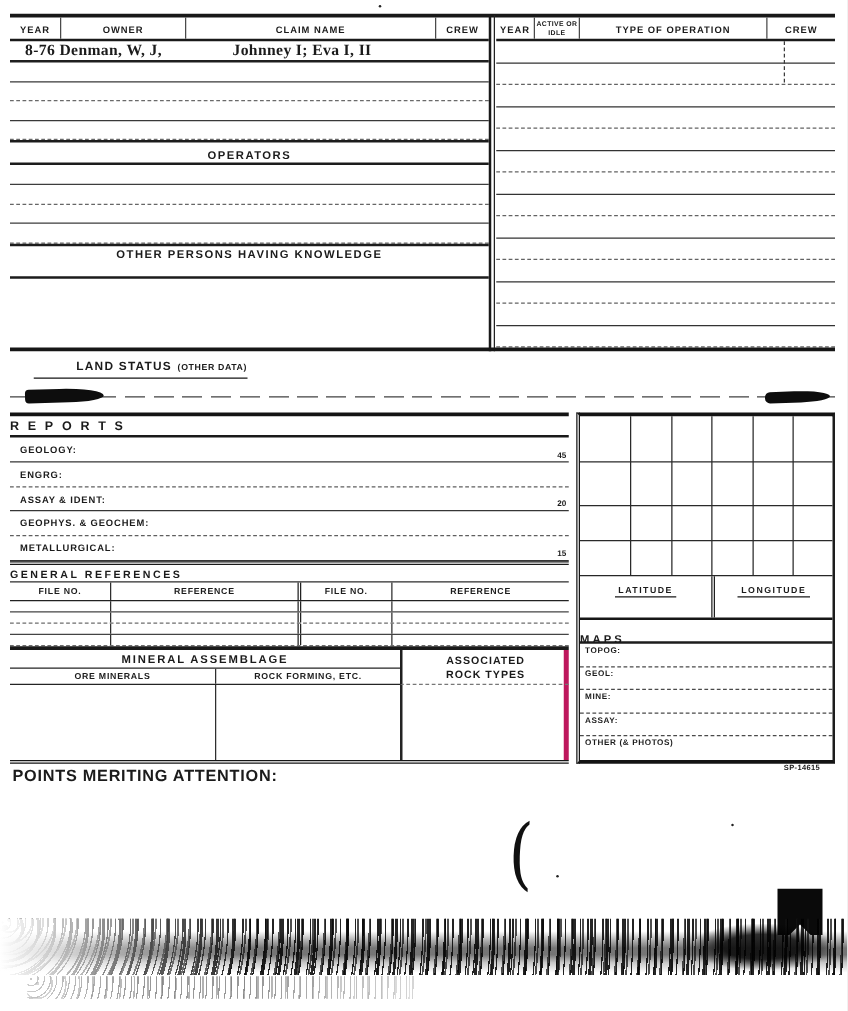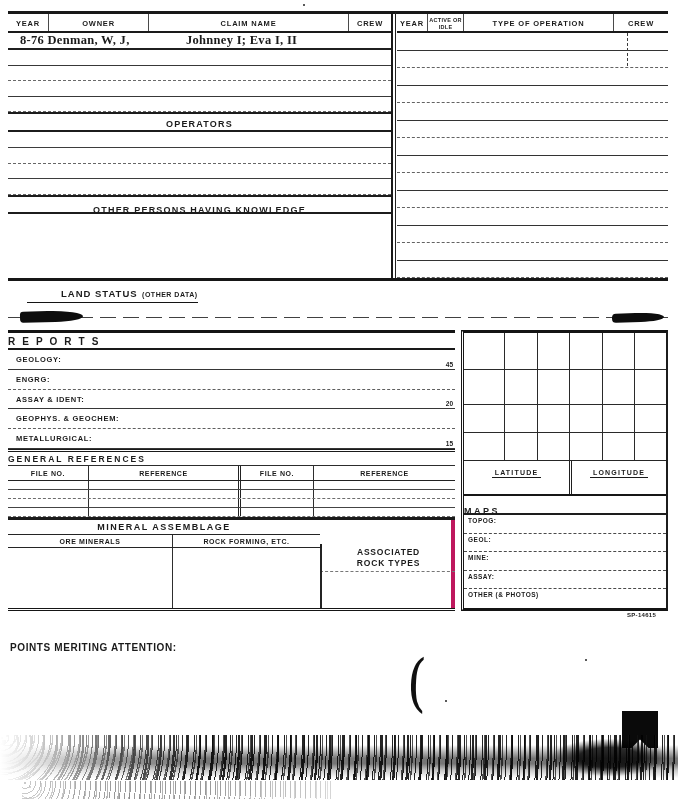--- a/index.html
+++ b/index.html
@@ -23,21 +23,21 @@
   .hc + .hc { border-left:1px solid #4a4a4a; }
   .lt .c1{width:40px}.lt .c2{width:100px}.lt .c3{width:200px}.lt .c4{width:43px}
   .lt-data { position:relative; height:17px; border-bottom:2px solid #1f1f1f;
     font-family:"Liberation Serif", serif; font-weight:bold; font-size:12.5px; letter-spacing:.3px; }
   .lt-data .d1 { position:absolute; left:12px; top:0px; white-space:nowrap; }
   .lt-data .d2 { position:absolute; left:178px; top:0px; white-space:nowrap; }
   .brow { height:15.5px; border-bottom:1px solid #383838; }
   .brow.faded { border-bottom:1px dashed #6a6a6a; }
   .band { height:20px; border-top:2px solid #1c1c1c; border-bottom:2px solid #1c1c1c;
     text-align:center; font-size:9px; font-weight:bold; letter-spacing:1.2px; padding-top:5px; }
-  .band.k { height:19px; padding-top:8px; }
+  .band.k { height:28px; padding-top:1px; }
   .brow2 { height:15.75px; border-bottom:1px solid #3d3d3d; }
   .brow2.faded { border-bottom:1px dashed #666; }
   .blank-big { height:64px; }
 
   
   .rt { left:397px; top:14px; width:271px; }
   .rt-header { display:flex; height:19px; border-bottom:2px solid #1a1a1a; }
   .rt .c1{width:30px}.rt .c2{width:36px; font-size:5.5px; line-height:1.2; padding-top:3px; letter-spacing:.3px;}
   .rt .c3{width:150px}.rt .c4{width:55px}
   .rrow { height:17.5px; border-bottom:1px solid #333; }
@@ -79,26 +79,26 @@
   .gr-heavy { height:3px; background:#1a1a1a; }
 
   
   .mineral { position:relative; height:88px; border-bottom:none; border-right:4px solid #be185d;text-decoration:underline; }
   .ma-title { position:absolute; left:0; top:0; width:312px; height:15px; text-align:center;
     font-size:9px; font-weight:bold; letter-spacing:1.5px; padding-top:2px; border-bottom:1.5px solid #242424; }
   .ma-sub { position:absolute; left:0; top:15px; width:312px; height:13px; display:flex; border-bottom:1.5px solid #242424; }
   .ma-sub > div { font-size:7px; font-weight:bold; letter-spacing:.6px; text-align:center; padding-top:3px; }
   .ma-ore { width:164px; } .ma-rock { width:148px; border-left:1px solid #2e2e2e; }
   .assoc { position:absolute; left:312px; top:0; width:135px; height:28px; border-left:2.5px solid #1f1f1f;
-    border-bottom:1px dashed #777; text-align:center; font-size:8.5px; font-weight:bold; letter-spacing:.8px; padding-top:3px; line-height:1.25;margin-top:24px; }
+    border-bottom:1px dashed #777; text-align:center; font-size:8.5px; font-weight:bold; letter-spacing:.8px; padding-top:3px; line-height:1.25; }
   .v-ore { position:absolute; left:164px; top:28px; bottom:0; width:0; border-left:1px solid #2e2e2e; }
   .v-assoc { position:absolute; left:312px; top:28px; bottom:0; width:0; border-left:2px solid #242424; }
   .ma-heavy { height:3px; border-top:1.5px solid #151515; border-bottom:1px solid #151515; }
 
-  .points { left:10px; top:642px; font-size:10px; font-weight:bold; letter-spacing:.6px; }
+  .points { left:10px; top:613px; font-size:13px; font-weight:bold; letter-spacing:.6px; }
 
   
   .rpanel { left:461px; top:330px; width:207px; height:281px;
     border-left:3px double #161616; border-right:2px solid #1c1c1c;
     border-top:3px solid #141414; border-bottom:3px solid #141414; }
   .grid { position:relative; height:128px; border-bottom:1px solid #262626; }
   .gv { position:absolute; top:0; height:100%; width:0; border-left:1px solid #2a2a2a; }
   .gh { position:absolute; left:0; width:100%; height:0; border-top:1px solid #2a2a2a; }
   .latlong { display:flex; height:33px; }
   .lat-half { width:105px; text-align:center; }

